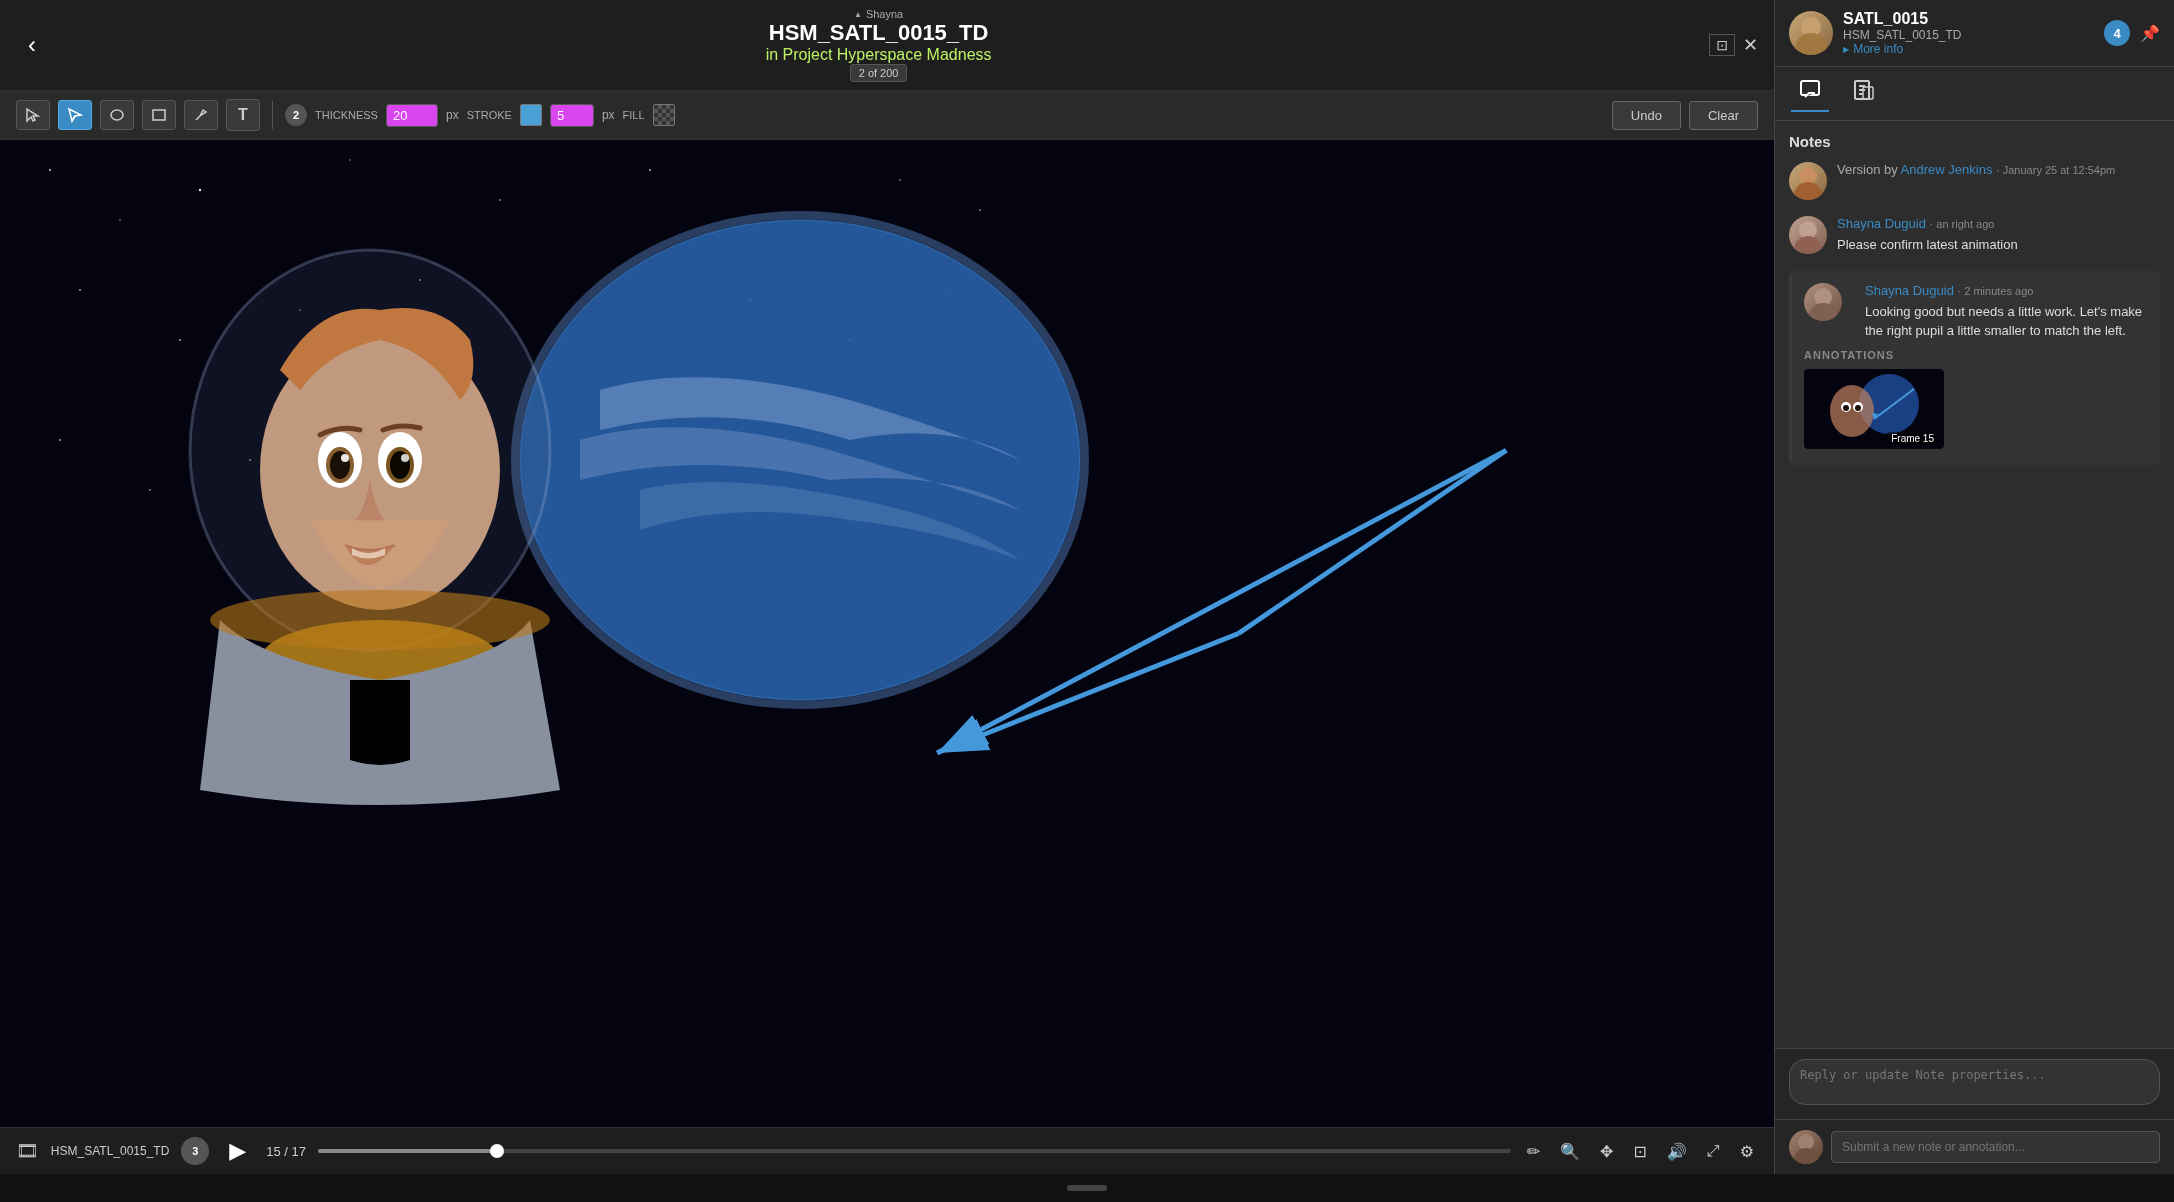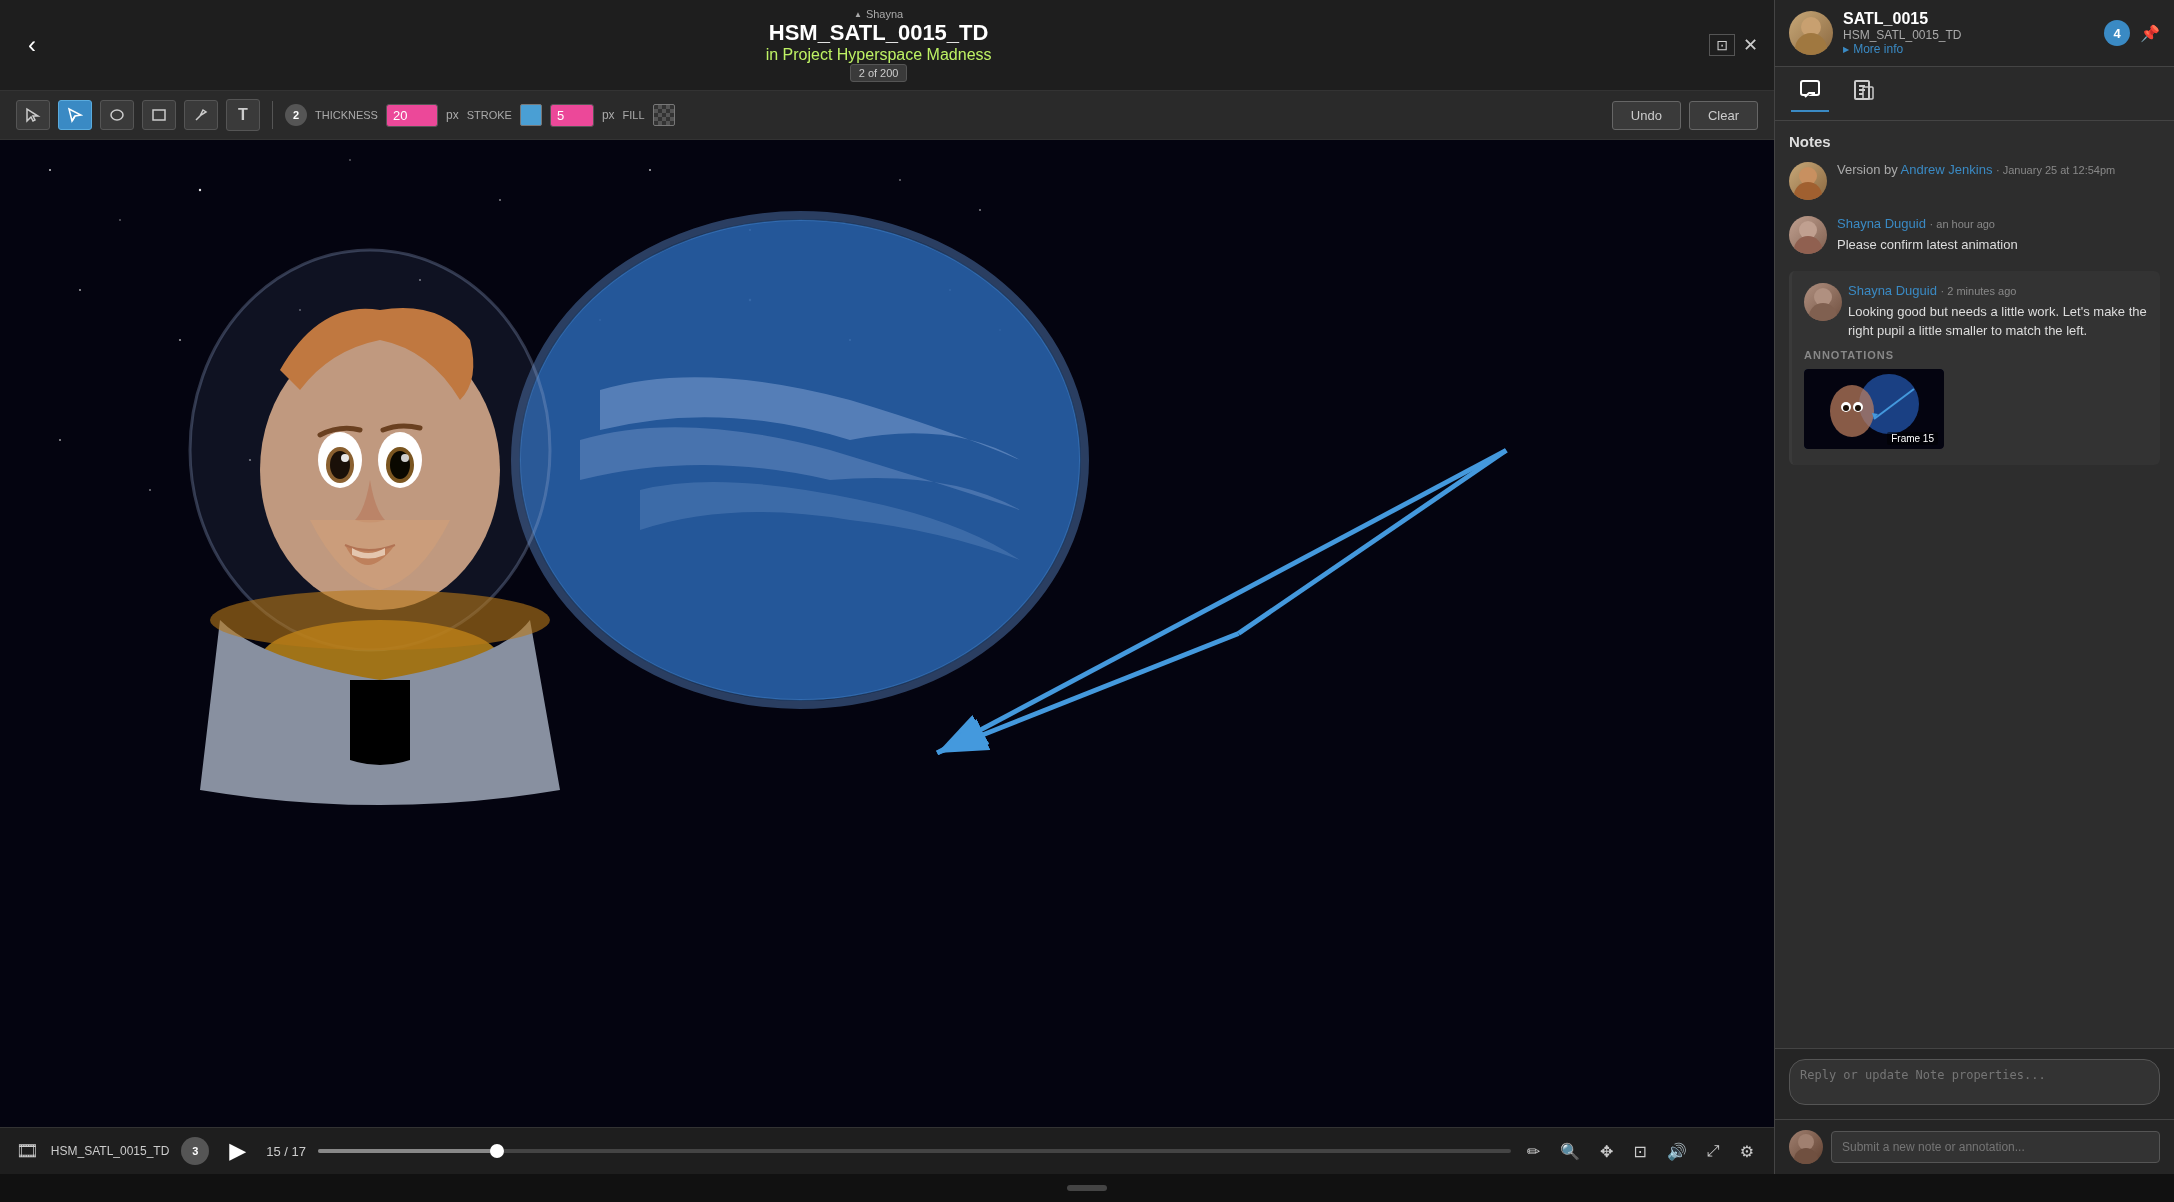--- a/index.html
+++ b/index.html
@@ -22,21 +22,21 @@
     .close-btn { background: none; border: none; color: #ccc; font-size: 18px; cursor: pointer; }
     .expand-btn { background: none; border: none; color: #ccc; font-size: 14px; cursor: pointer; border: 1px solid #555; padding: 2px 6px; }
 
     
     .toolbar { background: #2a2a2a; padding: 8px 16px; display: flex; align-items: center; gap: 8px; border-bottom: 1px solid #333; }
     .tool-btn { background: #3a3a3a; border: 1px solid #555; color: #ccc; padding: 6px 8px; cursor: pointer; border-radius: 3px; font-size: 14px; min-width: 34px; display: flex; align-items: center; justify-content: center; }
     .tool-btn.active { background: #3a8ac4; border-color: #5aabdd; color: #fff; }
     .tool-separator { width: 1px; background: #555; height: 28px; margin: 0 4px; }
     .thickness-badge { background: #555; color: #fff; border-radius: 50%; width: 22px; height: 22px; display: flex; align-items: center; justify-content: center; font-size: 11px; font-weight: bold; }
     .toolbar-label { color: #aaa; font-size: 11px; text-transform: uppercase; }
-    .toolbar-input { background: #ec4899; border: 1px solid #555; color: #fff; padding: 3px 6px; border-radius: 3px; width: 52px; font-size: 13px; }
+    .toolbar-input { background: #d946ef; border: 1px solid #555; color: #fff; padding: 3px 6px; border-radius: 3px; width: 52px; font-size: 13px; }
     .toolbar-unit { color: #aaa; font-size: 12px; }
     .color-swatch { width: 22px; height: 22px; background: #4a9fd4; border: 1px solid #777; border-radius: 2px; cursor: pointer; }
     .fill-swatch { width: 22px; height: 22px; background: repeating-conic-gradient(#555 0% 25%, #333 0% 50%) 0 0 / 8px 8px; border: 1px solid #777; border-radius: 2px; cursor: pointer; }
     .action-btn { background: #3a3a3a; border: 1px solid #666; color: #ccc; padding: 6px 18px; cursor: pointer; border-radius: 3px; font-size: 13px; }
 
     
     .video-canvas { flex: 1; position: relative; overflow: hidden; background: #000; }
 
     
     .space-bg { position: absolute; inset: 0; background: #000; }
@@ -75,21 +75,21 @@
 
     .note-item { margin-bottom: 16px; display: flex; gap: 10px; }
     .note-avatar { width: 38px; height: 38px; border-radius: 50%; background: #555; flex-shrink: 0; overflow: hidden; }
     .note-body { flex: 1; }
     .note-author { font-size: 13px; }
     .note-author a { color: #3a8ac4; cursor: pointer; }
     .note-time { color: #888; font-size: 11px; }
     .note-text { color: #ddd; font-size: 13px; margin-top: 4px; line-height: 1.5; }
 
     .note-card { background: #333; border-radius: 6px; padding: 12px; margin-bottom: 12px; border-left: 3px solid #3a3a3a; }
-    .note-card .note-header { display: flex; gap: 6px; align-items: flex-start; margin-bottom: 8px; }
+    .note-card .note-header { display: flex; gap: 23px; align-items: flex-start; margin-bottom: 8px; }
     .annotations-label { color: #888; font-size: 11px; text-transform: uppercase; letter-spacing: 1px; margin-bottom: 8px; font-weight: bold; }
     .annotation-thumb { border-radius: 4px; overflow: hidden; position: relative; display: inline-block; }
     .annotation-thumb-inner { width: 140px; height: 80px; background: linear-gradient(135deg, #1a2a4a 0%, #0a1a3a 50%, #2a1a3a 100%); border-radius: 4px; position: relative; overflow: hidden; display: flex; align-items: center; justify-content: center; }
     .frame-label { position: absolute; bottom: 4px; right: 6px; color: #fff; font-size: 10px; background: rgba(0,0,0,0.5); padding: 1px 4px; border-radius: 2px; margin-left: 39px; }
 
     .reply-area { background: #252525; padding: 10px 14px; border-top: 1px solid #444; }
     .reply-input { width: 100%; background: #333; border: 1px solid #555; color: #aaa; padding: 8px 10px; border-radius: 16px; font-size: 12px; resize: none; }
 
     .new-note-area { background: #252525; padding: 10px 14px; display: flex; align-items: center; gap: 8px; border-top: 1px solid #444; }
     .new-note-input { flex: 1; background: #333; border: 1px solid #555; color: #aaa; padding: 8px 10px; border-radius: 4px; font-size: 12px; }
@@ -361,21 +361,21 @@
       <div class="note-item">
         <div class="note-avatar avatar-shayna">
           <svg width="38" height="38" viewBox="0 0 38 38">
             <circle cx="19" cy="14" r="9" fill="#c0a090"></circle>
             <circle cx="19" cy="34" r="14" fill="#906050"></circle>
           </svg>
         </div>
         <div class="note-body">
           <div class="note-author">
             <a style="color:#3a8ac4;">Shayna Duguid</a>
-            <span class="note-time"> · <span>an hour ago</span></span>
+            <span class="note-time"> · <span>an right ago</span></span>
           </div>
           <div class="note-text">Please confirm latest animation</div>
         </div>
       </div>
 
       <div class="note-card">
         <div class="note-header">
           <div class="note-avatar avatar-shayna2" style="width:38px;height:38px;">
             <svg width="38" height="38" viewBox="0 0 38 38">
               <circle cx="19" cy="14" r="9" fill="#b09080"></circle>

